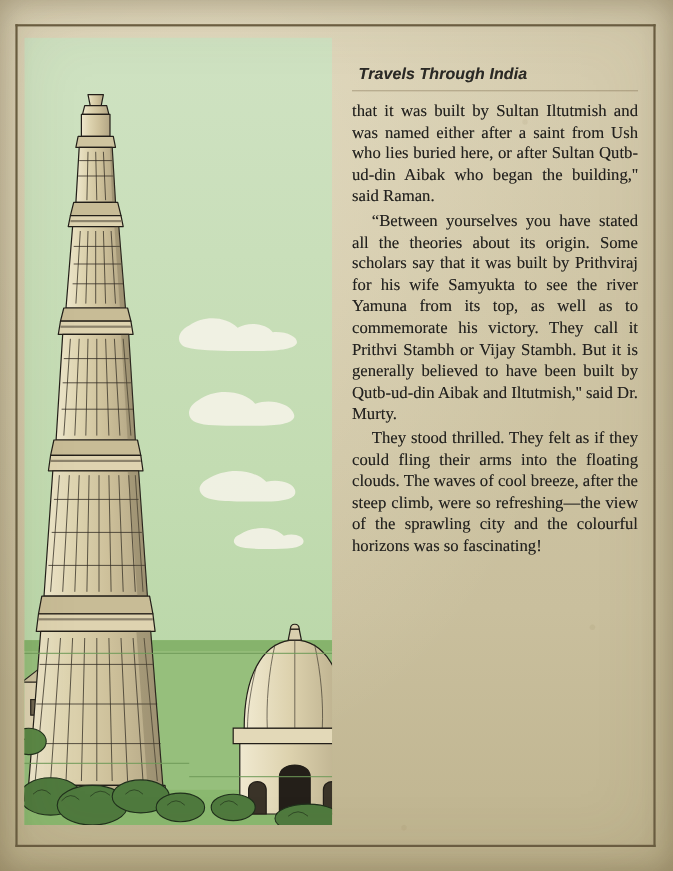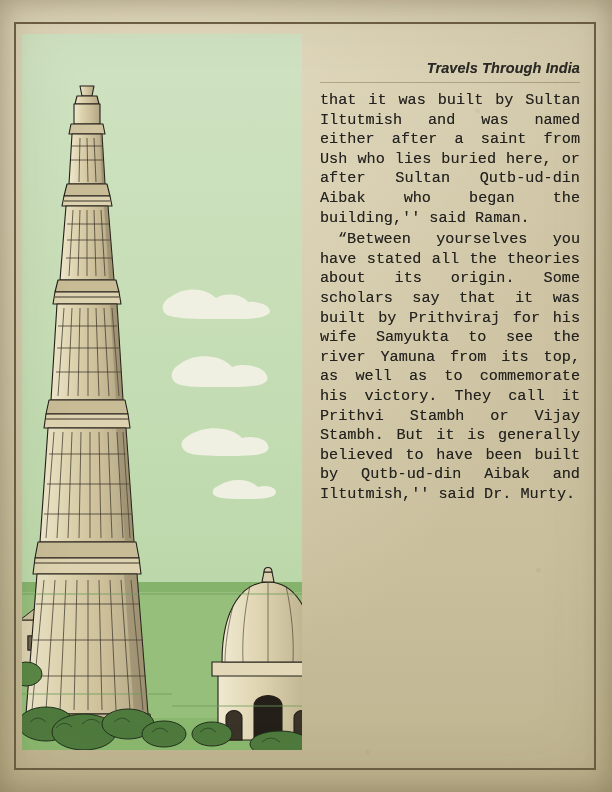--- a/index.html
+++ b/index.html
@@ -78,31 +78,30 @@
     height: 700px;
   }
   #running-head {
     font-family: "Liberation Sans", sans-serif;
     font-weight: bold;
     font-style: italic;
     font-size: 14.5px;
     color: #2b2a26;
     letter-spacing: .1px;
     margin: 0 0 6px 6px;
-    text-align: right;
   }
   #headrule {
     height: 1px;
     background: #8a7c5c;
     margin: 0 0 8px 0;
     opacity: .55;
   }
   .para {
     margin: 0 0 2px 0;
-    font-family: Liberation Mono, monospace;
+    font-family: Liberation Serif, serif;
     font-size: 15.2px;
     line-height: 19.6px;
     color: #23221f;
     text-align: justify;
     text-indent: 18px;
     -webkit-font-smoothing: none;
   }
   .para.first { text-indent: 0; }
 
   
@@ -307,16 +306,17 @@
       </g>
     </svg>
   </div>
 
   <div id="text-col">
     <div id="running-head">Travels Through India</div>
     <div id="headrule"></div>
 
     <p class="para first">that it was built by Sultan Iltutmish and was named either after a saint from Ush who lies buried here, or after Sultan Qutb-ud-din Aibak who began the building,'' said Raman.</p>
     <p class="para">“Between yourselves you have stated all the theories about its origin.  Some scholars say that it was built by Prithviraj for his wife Samyukta to see the river Yamuna from its top, as well as to commemorate his victory.  They call it Prithvi Stambh or Vijay Stambh.  But it is generally believed to have been built by Qutb-ud-din Aibak and Iltutmish,'' said Dr. Murty.</p>
+    <p class="para">They stood thrilled.  They felt as if they could fling their arms into the floating clouds.  The waves of cool breeze, after the steep climb, were so refreshing—the view of the sprawling city and the colourful horizons was so fascinating!</p>
   </div>
 
   <div id="edges"></div>
 </div>
 
 </body></html>

